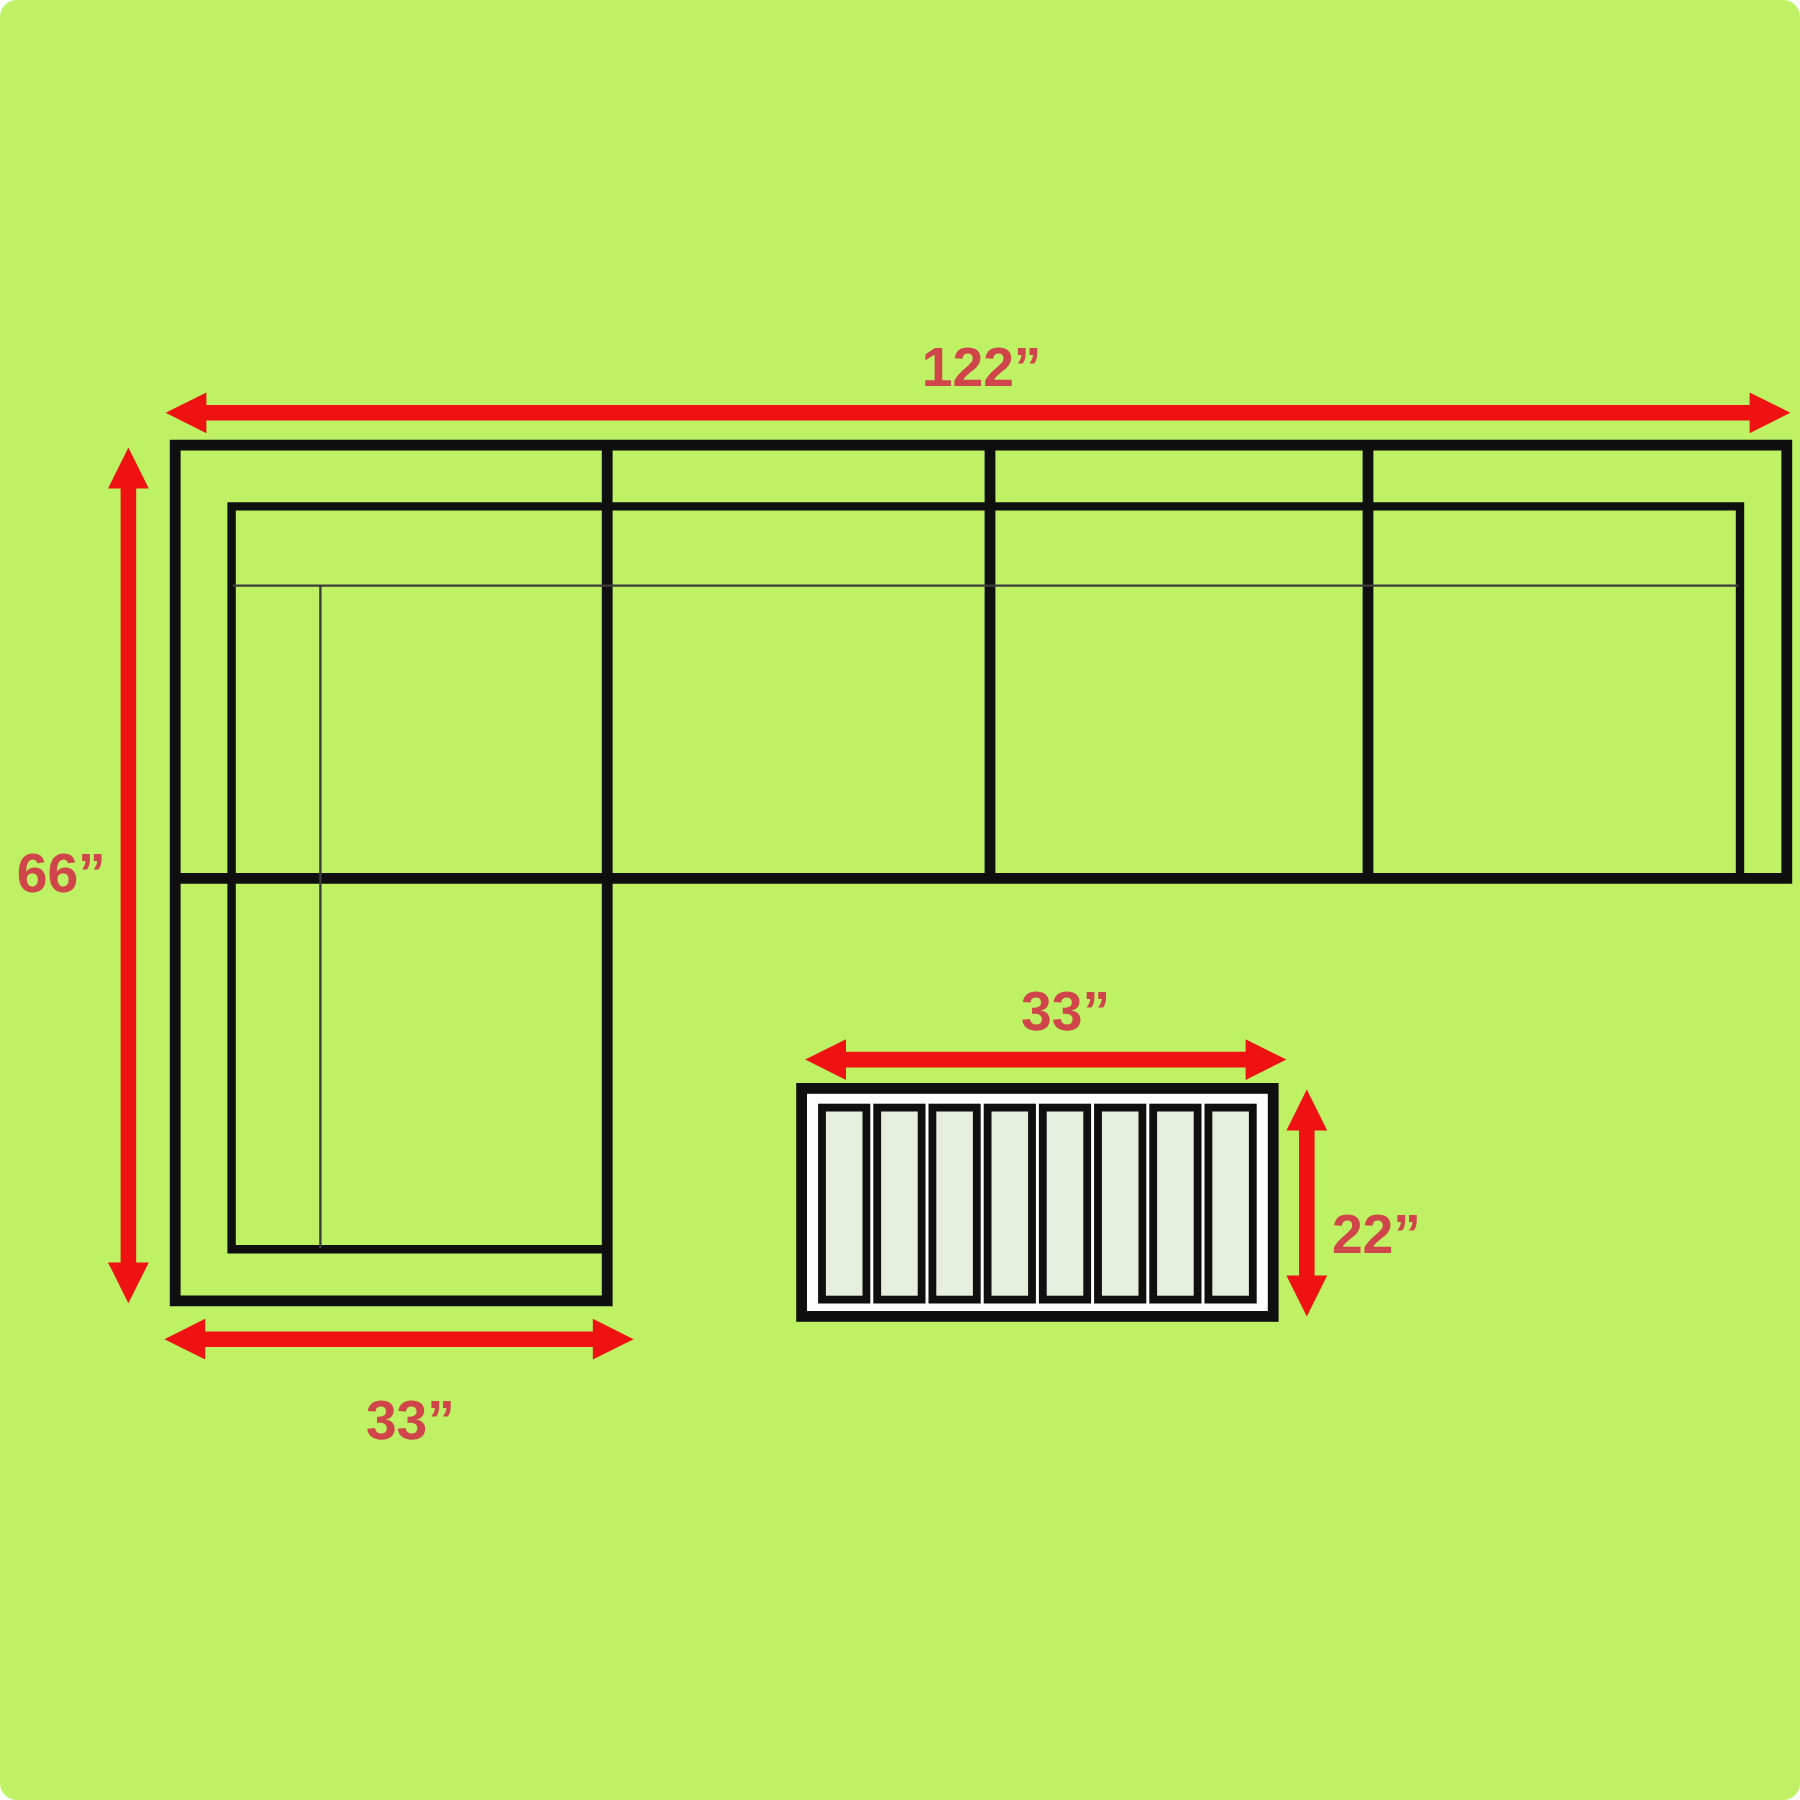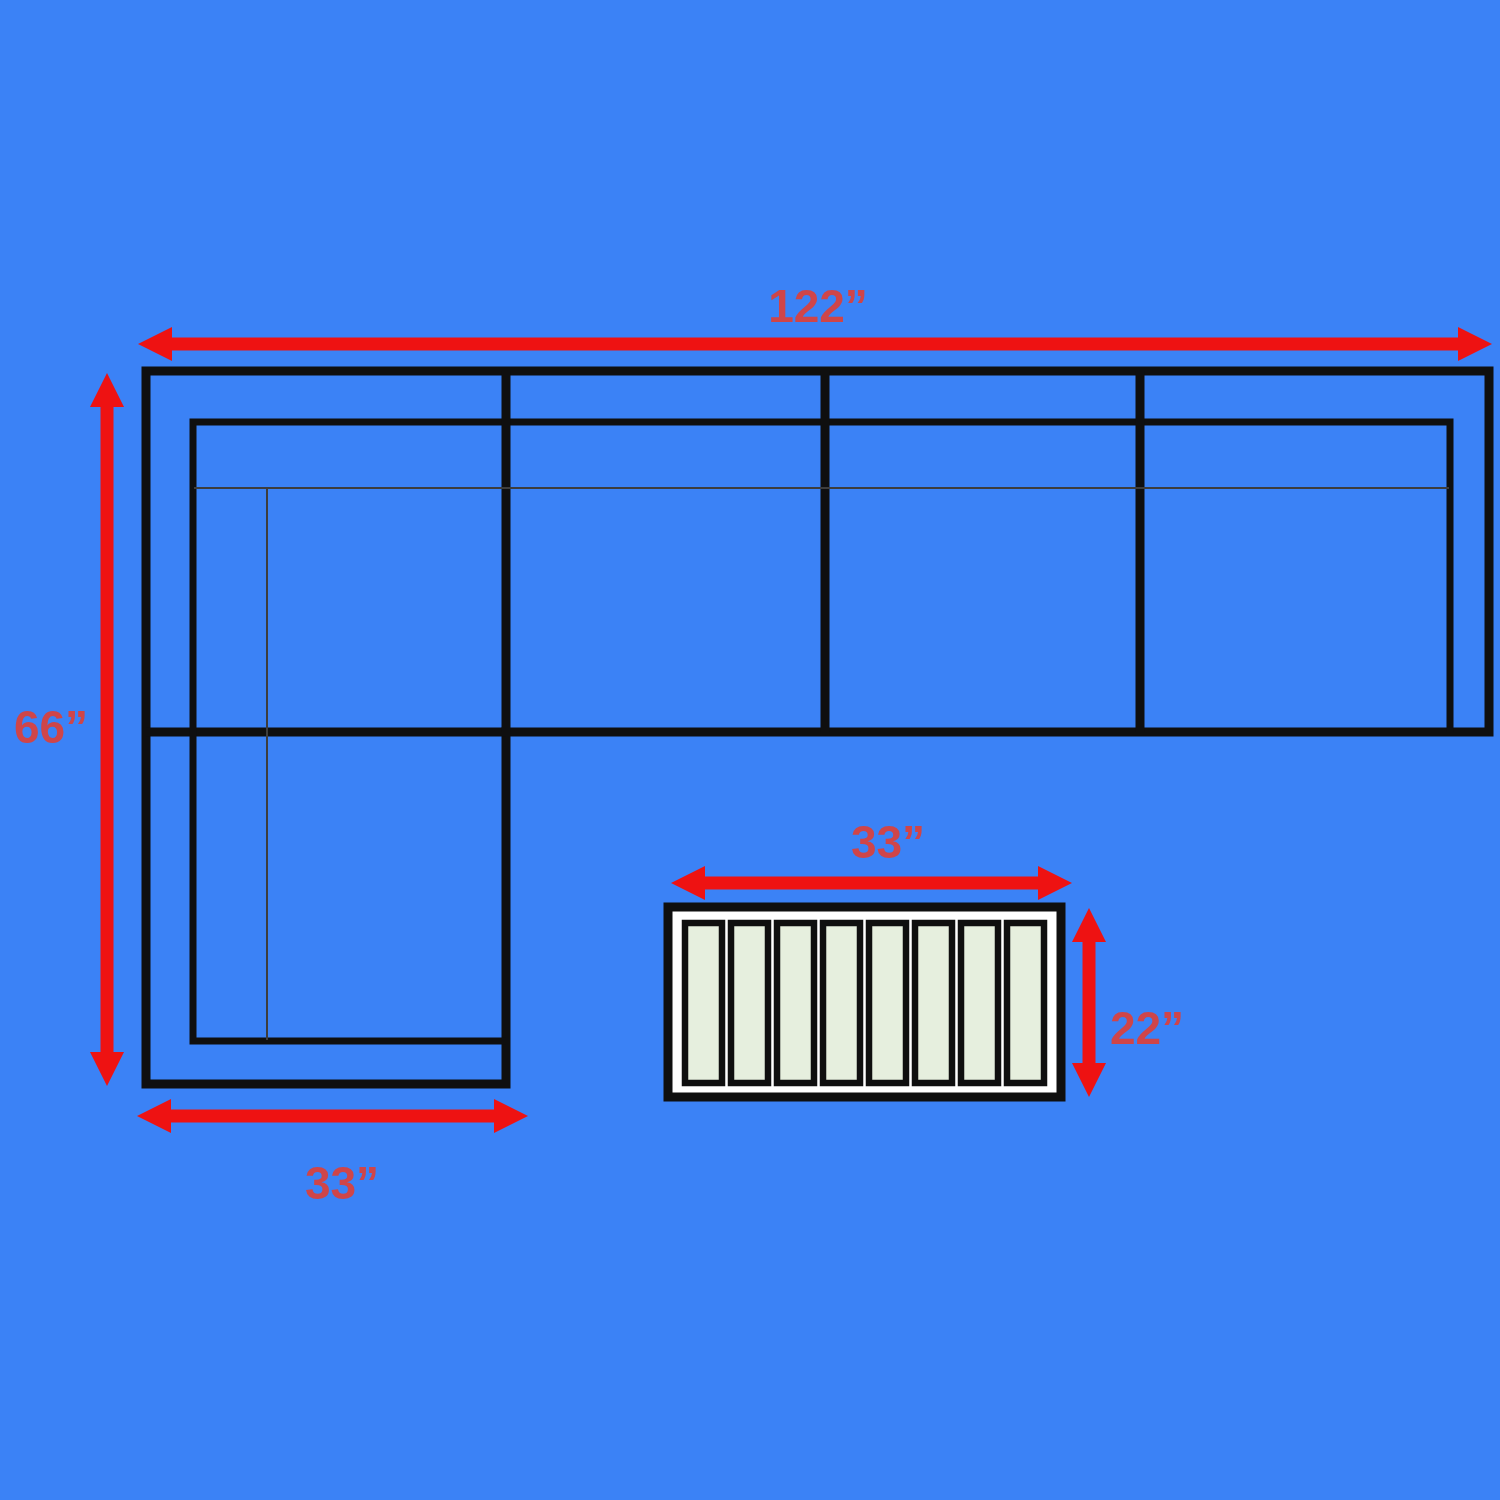--- a/index.html
+++ b/index.html
@@ -4,22 +4,23 @@
 <style>
   html, body {
     margin: 0;
     padding: 0;
     background: #ffffff;
   }
   .page {
     position: relative;
     width: 1500px;
     height: 1500px;
-    background: #3b82f6;
+    background: #bef264;
     overflow: hidden;
+    border-radius: 14px;
   }
   svg { position: absolute; left: 0; top: 0; }
   .dim-label {
     font-family: "Liberation Sans", sans-serif;
     font-weight: bold;
     font-size: 46px;
     fill: #cf4549;
     text-anchor: middle;
   }
   .outline   { stroke: #0f0f0f; fill: none; }

